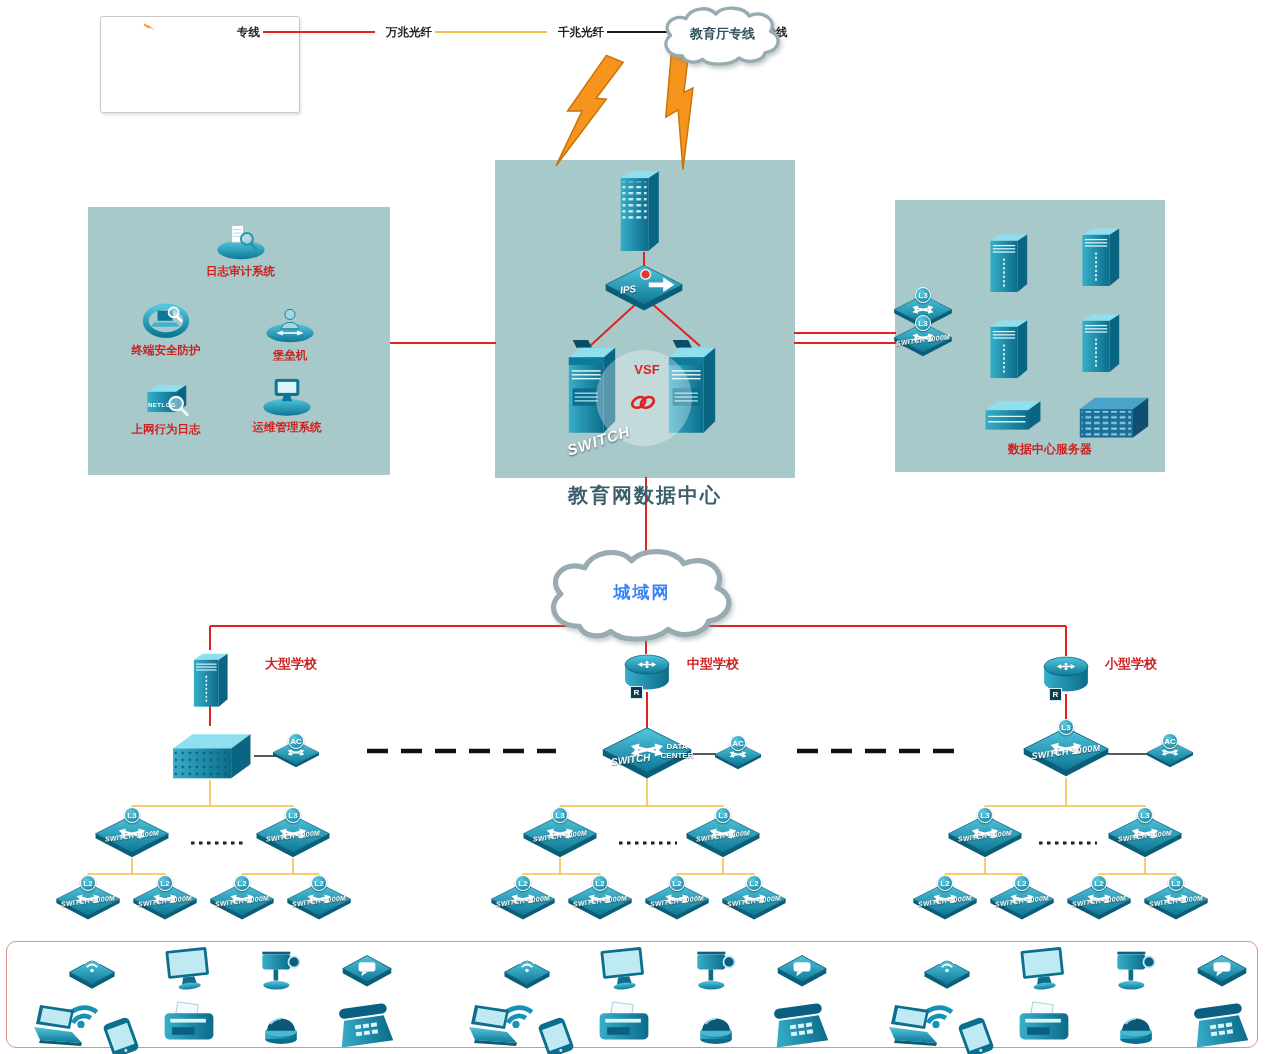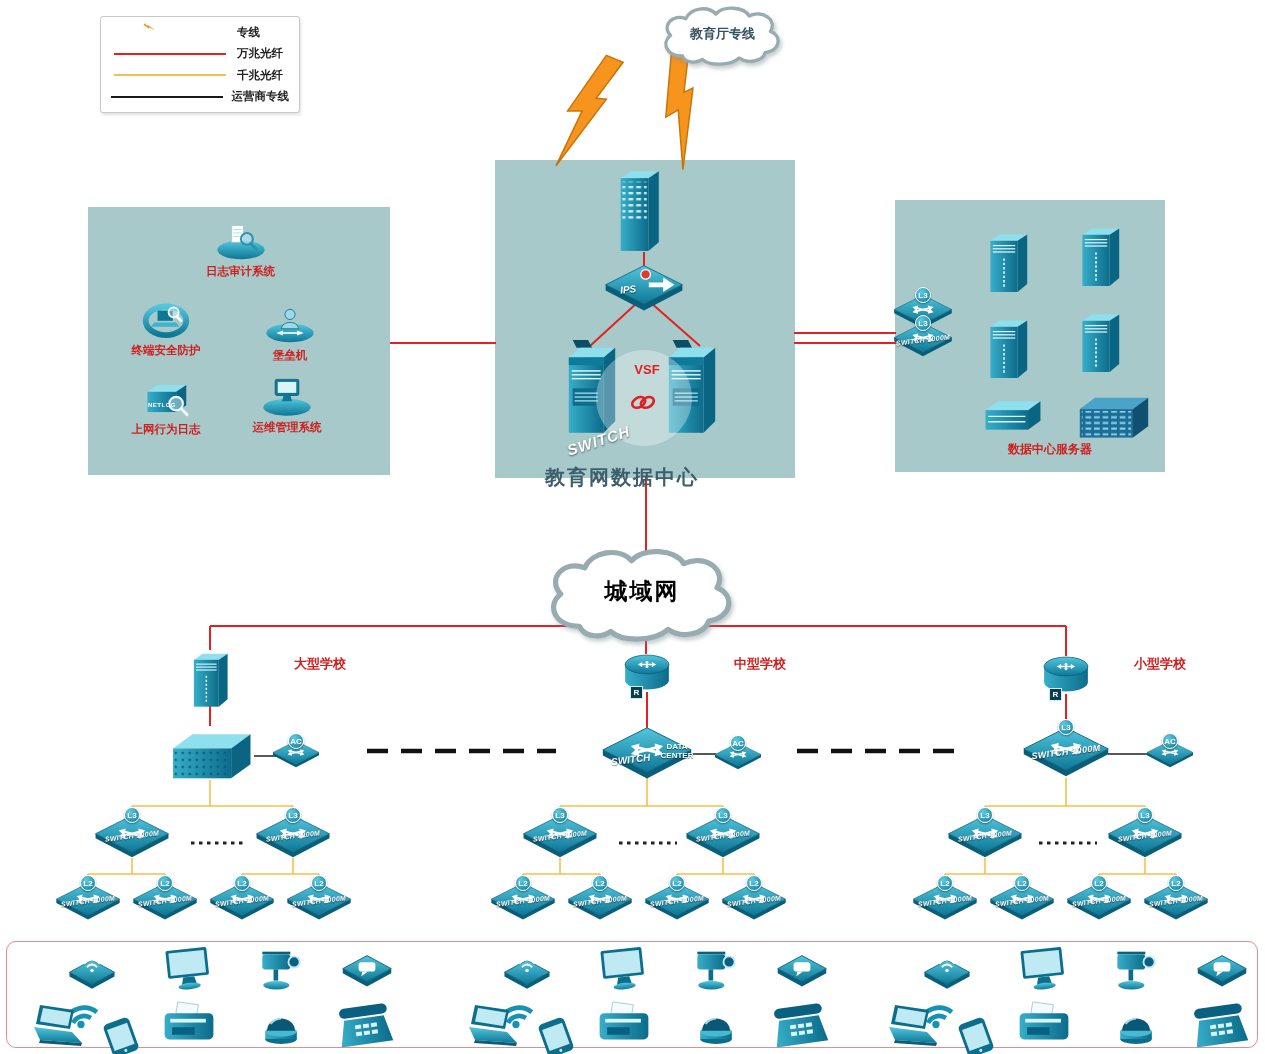--- a/index.html
+++ b/index.html
@@ -15,32 +15,32 @@
   .node,.sw-node,.sec{position:absolute}
   svg.pic,svg.ep,svg.bolt{position:absolute;overflow:visible}
   .sw-node svg{display:block;width:100%;overflow:visible}
   .badge{position:absolute;left:50%;top:-7px;transform:translateX(-50%);width:16px;height:16px;border-radius:50%;
     background:radial-gradient(circle at 35% 30%,#5fcce2,#0d7896);border:1.5px solid #fff;color:#fff;font-size:8px;
     font-weight:bold;display:flex;align-items:center;justify-content:center;box-shadow:0 1px 2px rgba(0,0,0,.4);z-index:3}
   .sw-label{position:absolute;left:50%;top:46%;transform:translate(-50%,-50%) rotate(-7deg);color:#fff;font-style:italic;
     font-weight:bold;font-size:7px;white-space:nowrap;text-shadow:0 1px 1px rgba(0,0,0,.55);letter-spacing:.3px;z-index:3}
   .sw-label.big{font-size:9px}
   .red-label{position:absolute;color:#cf1f1f;font-weight:bold;font-size:12px;text-align:left}
-  .school-label{position:absolute;color:#cf1f1f;font-weight:bold;font-size:13px;width:110px;text-align:center}
+  .school-label{position:absolute;color:#cf1f1f;font-weight:bold;font-size:13px;width:110px;text-align:left}
   .cloud{position:absolute}
   .cloud svg{width:100%;height:100%;overflow:visible;filter:drop-shadow(2px 3px 2px rgba(120,140,145,.45))}
   .cloud-text{position:absolute;left:0;right:0;top:50%;transform:translateY(-60%);text-align:center;color:#33515e;font-weight:bold;font-size:13px}
-  #cloud-metro .cloud-text{font-size:23px;letter-spacing:2px;color:#000000}
-  #dc-title{position:absolute;left:545px;top:464px;width:200px;text-align:left;color:#3c5f6b;font-weight:bold;font-size:20px;letter-spacing:2px}
+  #cloud-metro .cloud-text{font-size:17px;letter-spacing:2px;color:#3b82f6}
+  #dc-title{position:absolute;left:545px;top:482px;width:200px;text-align:center;color:#3c5f6b;font-weight:bold;font-size:20px;letter-spacing:2px}
   .sec{text-align:center}
   .sec svg{width:54px;display:block;margin:0 auto;overflow:visible}
   .sec-label{display:block;color:#cf1f1f;font-weight:bold;font-size:11.5px;white-space:nowrap;margin-top:3px}
   .netlog-txt{position:absolute;left:22px;top:22px;color:#fff;font-size:6px;font-weight:bold;letter-spacing:.5px}
   #legend{position:absolute;left:100px;top:16px;width:200px;height:97px;background:#fff;border:1px solid #c9c9c9;border-radius:3px;
-    box-shadow:1px 2px 3px rgba(0,0,0,.12);padding:5px 10px;display:flex;flex-direction:column;justify-content:space-between}
+    box-shadow:1px 2px 3px rgba(0,0,0,.12);padding:5px 10px;display:flex;flex-direction:row;justify-content:space-between}
   .lg-row{display:flex;align-items:center;height:20px}
   .lg-sample{width:118px;display:flex;align-items:center;justify-content:center}
   .lg-line{width:112px;height:2px}
   .lg-red{background:#e02222}.lg-yellow{background:#f3c04c}.lg-black{background:#1a1a1a}
   .lg-label{font-size:11.5px;font-weight:bold;color:#222;margin-left:8px;white-space:nowrap}
   #vsf-circle{position:absolute;left:596px;top:350px;width:96px;height:96px;border-radius:50%;background:rgba(255,255,255,.32)}
   #vsf-label{position:absolute;left:622px;top:362px;width:50px;text-align:center;color:#e02020;font-weight:bold;font-size:13px}
   #switch-diag{position:absolute;left:566px;top:432px;color:#fff;font-weight:bold;font-style:italic;font-size:15px;
     transform:rotate(-18deg);text-shadow:0 1px 2px rgba(0,0,0,.55);letter-spacing:1px}
   #ips-label{position:absolute;left:16px;top:20px;color:#fff;font-weight:bold;font-style:italic;font-size:10px;
@@ -467,21 +467,21 @@
   </div>
 
   <div class="node" style="left:1041px;top:654px;width:50px">
     <svg style="display:block;width:100%;overflow:visible" viewBox="0 0 64 54">
         <use href="#s-router"></use>
       </svg>
     <span class="r-badge">R</span>
   </div>
 
   <span class="school-label" style="left:265px;top:655px">大型学校</span>
-  <span class="school-label" style="left:705px;top:655px">中型学校</span>
+  <span class="school-label" style="left:687px;top:655px">中型学校</span>
   <span class="school-label" style="left:1105px;top:655px">小型学校</span>
 
   <div id="strip"></div>
 
 <div class="sw-node" style="left: 94px; top: 814px; width: 76px;">
       <svg viewBox="0 0 100 64">
         <use href="#s-switch"></use>
       </svg>
       <span class="badge">L3</span>
       <span class="sw-label">SWITCH 1000M</span>

